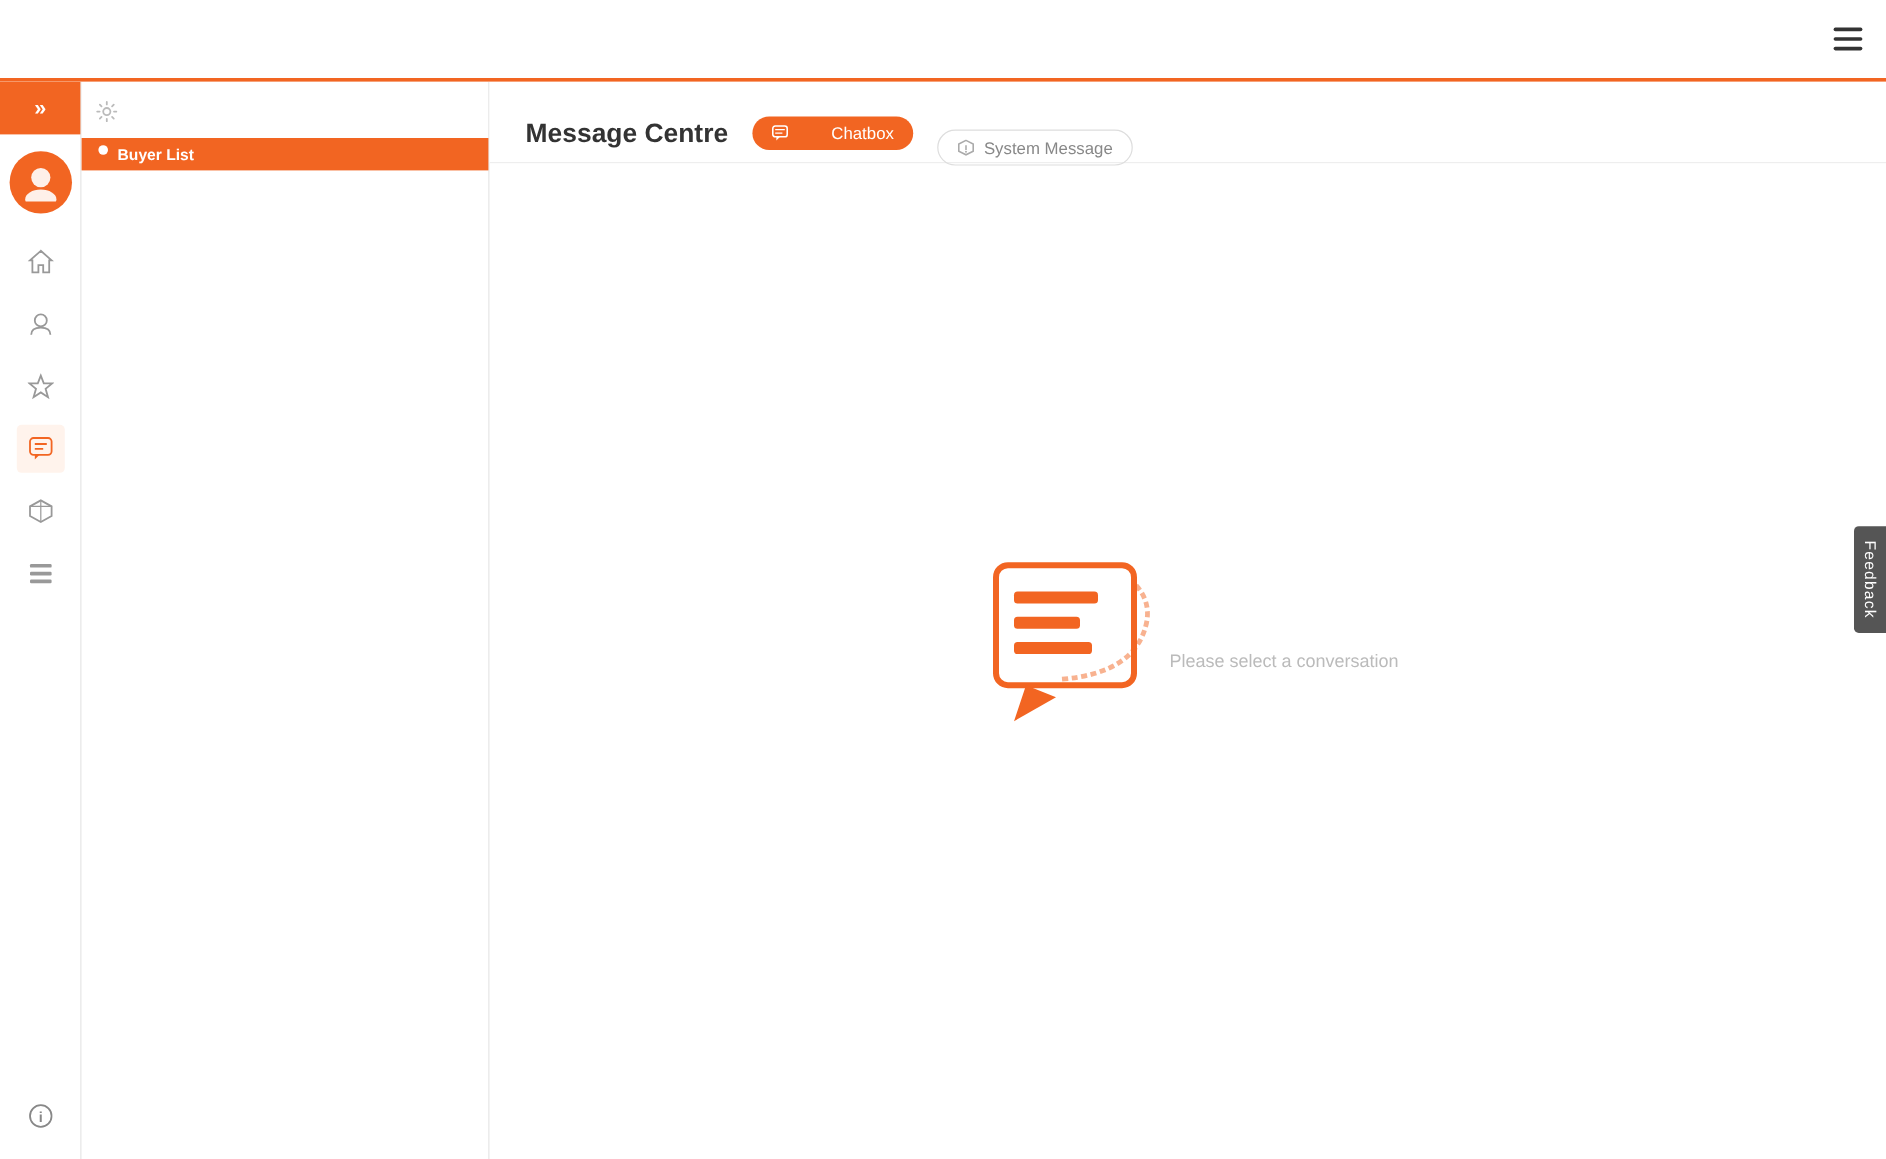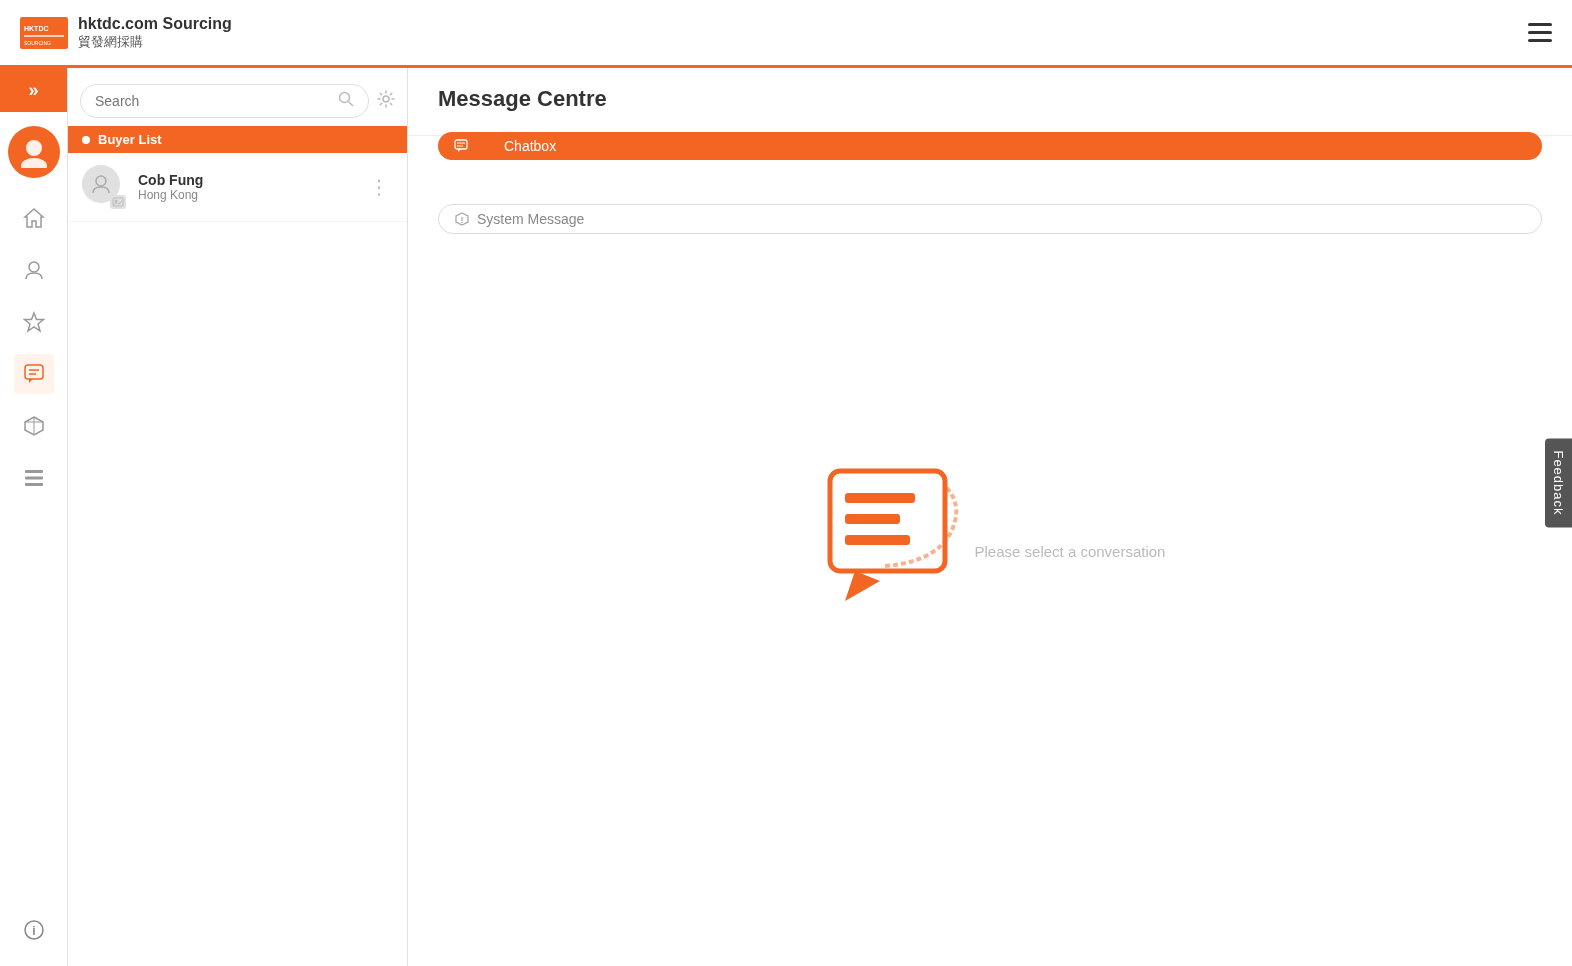--- a/index.html
+++ b/index.html
@@ -138,23 +138,23 @@
       display: flex;
       flex-direction: column;
     }
 
     
     .page-header {
       padding: 18px 30px 0 30px;
       background: #fff;
       border-bottom: 1px solid #eee;
       display: flex;
+      align-items: center;
       gap: 20px;
       height: 68px;
-      flex-direction: column;
     }
     .page-title {
       font-size: 22px;
       font-weight: bold;
       color: #333;
     }
     .tab-btn {
       display: flex;
       align-items: center;
       gap: 8px;
@@ -233,21 +233,21 @@
     }
 
     
     .buyer-list-label {
       background: #f26522;
       color: #fff;
       font-size: 13px;
       font-weight: bold;
       padding: 6px 14px;
       display: flex;
-      align-items: center;
+      align-items: flex-start;
       gap: 8px;
     }
     .buyer-dot {
       width: 8px;
       height: 8px;
       background: #fff;
       border-radius: 50%;
       display: inline-block;
     }
 
@@ -342,33 +342,20 @@
       cursor: pointer;
       border-radius: 4px 0 0 4px;
       z-index: 200;
       letter-spacing: 1px;
     }
   </style>
 </head>
 <body>
 
 <div class="top-header">
-  <div class="logo-area">
-
-    <svg class="logo-img" viewBox="0 0 48 32" xmlns="http://www.w3.org/2000/svg">
-      <rect width="48" height="32" rx="2" fill="#f26522"></rect>
-      <text x="4" y="14" font-size="7" fill="#fff" font-weight="bold">HKTDC</text>
-      <rect x="4" y="18" width="40" height="2" fill="#fff" opacity="0.7"></rect>
-      <text x="4" y="28" font-size="5" fill="#fff">SOURCING</text>
-    </svg>
-    <div class="logo-text">
-      <span class="logo-title">hktdc.com Sourcing</span>
-      <span class="logo-subtitle">貿發網採購</span>
-    </div>
-  </div>
   <div class="hamburger">
     <span></span>
       <span></span>
       <span></span>
   </div>
 </div>
 
 <div class="main-layout">
 
   <div class="sidebar-icons">
@@ -423,65 +410,34 @@
       <svg width="20" height="20" viewBox="0 0 20 20">
         <circle cx="10" cy="10" r="9" fill="none" stroke="#888" stroke-width="1.5"></circle>
         <text x="10" y="15" text-anchor="middle" font-size="12" fill="#888" font-weight="bold">i</text>
       </svg>
     </div>
   </div>
 
   <div class="chat-panel">
 
     <div class="search-area">
-      <div class="search-input-wrap">
-        <input class="search-input" type="text" placeholder="Search" style="">
-        <span class="search-icon-wrap">
-          <svg width="16" height="16" viewBox="0 0 16 16">
-            <circle cx="6.5" cy="6.5" r="5" fill="none" stroke="#bbb" stroke-width="1.5"></circle>
-            <line x1="10.5" y1="10.5" x2="15" y2="15" stroke="#bbb" stroke-width="1.5"></line>
-          </svg>
-        </span>
-      </div>
       <div class="gear-icon-wrap">
         <svg width="18" height="18" viewBox="0 0 18 18">
           <circle cx="9" cy="9" r="3" fill="none" stroke="#bbb" stroke-width="1.5"></circle>
           <path d="M9 1 L9 3 M9 15 L9 17 M1 9 L3 9 M15 9 L17 9 M3.2 3.2 L4.6 4.6 M13.4 13.4 L14.8 14.8 M14.8 3.2 L13.4 4.6 M4.6 13.4 L3.2 14.8" stroke="#bbb" stroke-width="1.5" stroke-linecap="round"></path>
         </svg>
       </div>
     </div>
 
 
     <div class="buyer-list-label">
       <span class="buyer-dot"></span>
       <span>Buyer List</span>
     </div>
 
-    <div class="contact-item">
-      <div class="contact-avatar">
-        <div class="contact-avatar-circle">
-          <svg width="22" height="22" viewBox="0 0 22 22">
-            <circle cx="11" cy="8" r="5" fill="none" stroke="#aaa" stroke-width="1.5"></circle>
-            <path d="M3 20 Q3 14 11 14 Q19 14 19 20" fill="none" stroke="#aaa" stroke-width="1.5"></path>
-          </svg>
-        </div>
-        <div class="contact-avatar-badge">
-          <svg width="12" height="10" viewBox="0 0 12 10">
-            <rect x="1" y="1" width="10" height="8" rx="1" fill="none" stroke="#bbb" stroke-width="1"></rect>
-            <circle cx="4" cy="4" r="1.5" fill="#bbb"></circle>
-            <path d="M1 8 L4 5.5 L7 7 L10 4" fill="none" stroke="#bbb" stroke-width="1"></path>
-          </svg>
-        </div>
-      </div>
-      <div class="contact-info">
-        <div class="contact-name">Cob Fung</div>
-        <div class="contact-location">Hong Kong</div>
-      </div>
-      <div class="contact-more">⋮</div>
-    </div>
   </div>
 
   <div class="main-content">
 
     <div class="page-header">
       <h1 class="page-title">Message Centre</h1>
       <button class="tab-btn active-tab">
         <svg width="14" height="14" viewBox="0 0 14 14">
           <rect x="1" y="1" width="12" height="9" rx="2" fill="none" stroke="#fff" stroke-width="1.3"></rect>
           <line x1="3" y1="4" x2="11" y2="4" stroke="#fff" stroke-width="1"></line>

